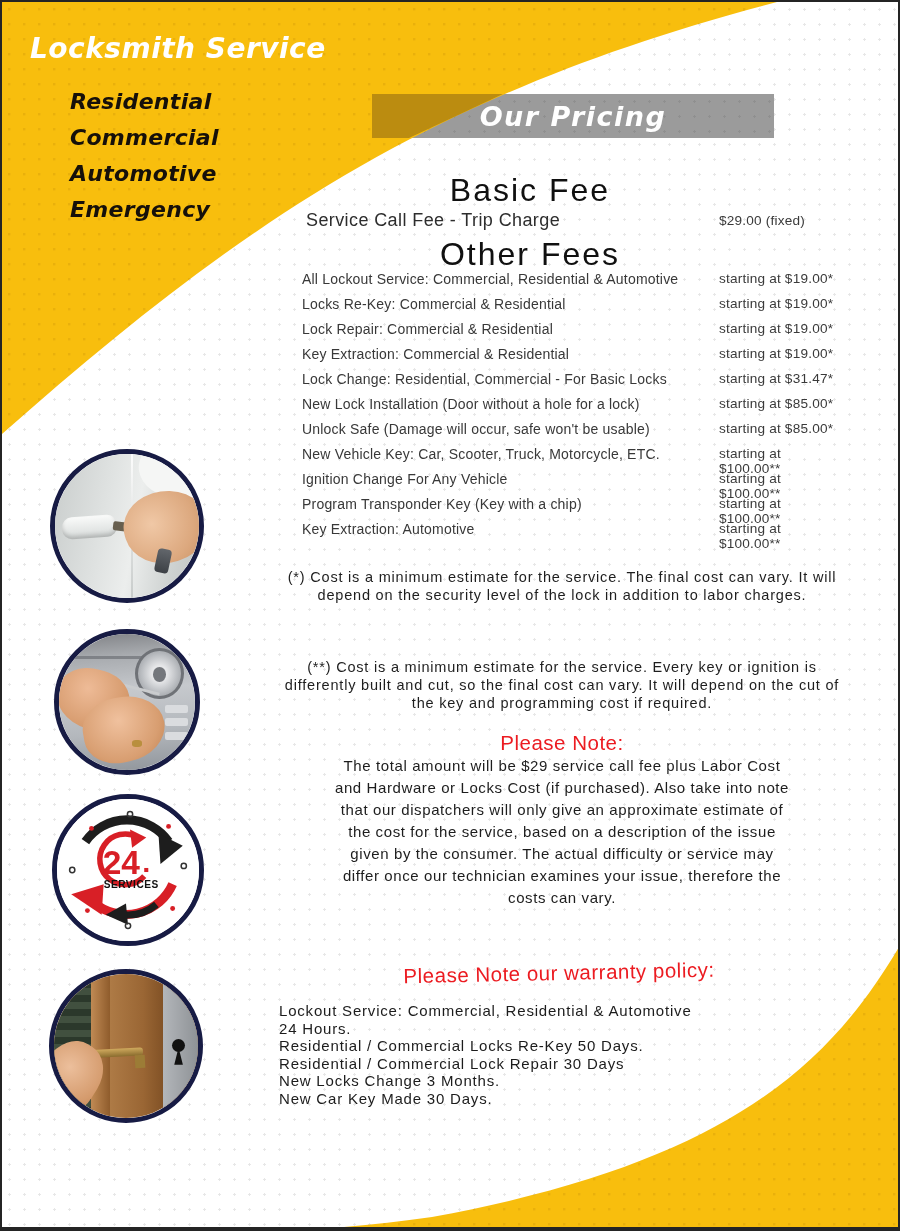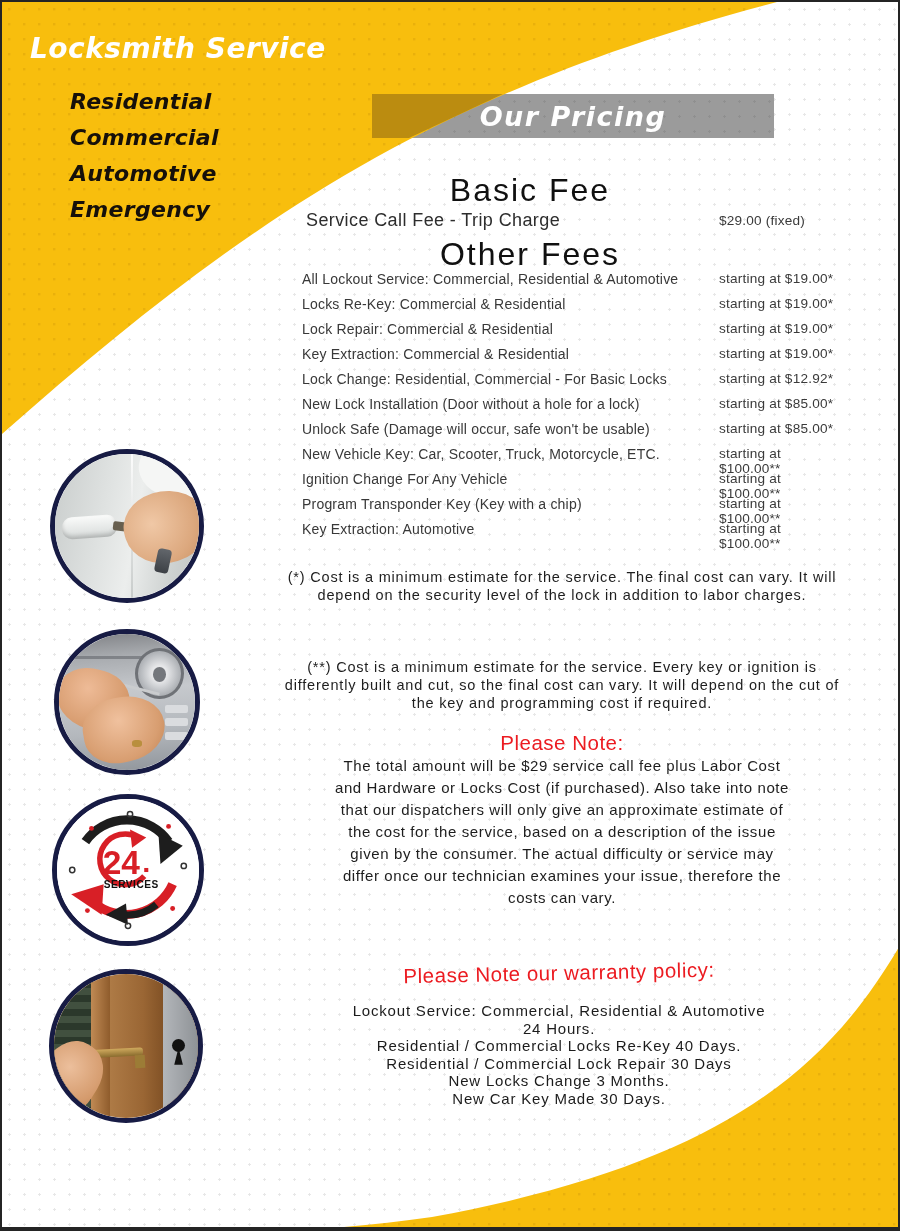--- a/index.html
+++ b/index.html
@@ -80,21 +80,21 @@
   .red-heading{
     text-align:center;color:var(--note-red);
     font-size:20.5px;letter-spacing:.5px;z-index:1;
   }
   .pn-heading{left:280px;top:729px;width:560px;}
   .pn-body{
     left:331px;top:753px;width:458px;text-align:center;
     font-size:15px;line-height:22px;letter-spacing:.6px;color:#1d1d1d;z-index:1;
   }
   .warranty-heading{left:277px;top:959px;width:560px;transform:rotate(-1.2deg);}
-  .warranty-list{left:277px;top:1000px;width:560px;text-align:center;z-index:1;}
+  .warranty-list{left:277px;top:1000px;width:560px;z-index:1;}
   .warranty-line{font-size:15px;line-height:17.6px;letter-spacing:.8px;color:#1c1c1c;}
   
   .circle{
     border-radius:50%;border:5px solid var(--navy);
     overflow:hidden;box-sizing:border-box;z-index:1;background:#fff;
   }
   .c1{left:48px;top:447px;width:154px;height:154px;}
   .c2{left:52px;top:627px;width:146px;height:146px;}
   .c3{left:50px;top:792px;width:152px;height:152px;}
   .c4{left:47px;top:967px;width:154px;height:154px;}
@@ -188,21 +188,21 @@
         <span class="fee-value">starting at $19.00*</span>
       </div>
 
       <div class="fee-row">
         <span class="fee-label">Key Extraction: Commercial &amp; Residential</span>
         <span class="fee-value">starting at $19.00*</span>
       </div>
 
       <div class="fee-row">
         <span class="fee-label">Lock Change: Residential, Commercial - For Basic Locks</span>
-        <span class="fee-value">starting at $12.92*</span>
+        <span class="fee-value">starting at $31.47*</span>
       </div>
 
       <div class="fee-row">
         <span class="fee-label">New Lock Installation (Door without a hole for a lock)</span>
         <span class="fee-value">starting at $85.00*</span>
       </div>
 
       <div class="fee-row">
         <span class="fee-label">Unlock Safe (Damage will occur, safe won't be usable)</span>
         <span class="fee-value">starting at $85.00*</span>
@@ -235,21 +235,21 @@
   <div class="abs red-heading pn-heading">Please Note:</div>
   <div class="abs pn-body">The total amount will be $29 service call fee plus Labor Cost and Hardware or Locks Cost (if purchased). Also take into note that our dispatchers will only give an approximate estimate of the cost for the service, based on a description of the issue given by the consumer. The actual difficulty or service may differ once our technician examines your issue, therefore the costs can vary.</div>
 
   <div class="abs red-heading warranty-heading">Please Note our warranty policy:</div>
   <div class="abs warranty-list">
 
       <div class="warranty-line">Lockout Service: Commercial, Residential &amp; Automotive</div>
 
       <div class="warranty-line">24 Hours.</div>
 
-      <div class="warranty-line">Residential / Commercial Locks Re-Key 40 Days.</div>
+      <div class="warranty-line">Residential / Commercial Locks Re-Key 50 Days.</div>
 
       <div class="warranty-line">Residential / Commercial Lock Repair 30 Days</div>
 
 
       <div class="warranty-line">New Locks Change 3 Months.</div>
 
       <div class="warranty-line">New Car Key Made 30 Days.</div>
     </div>
 
   <div class="abs circle c1">

